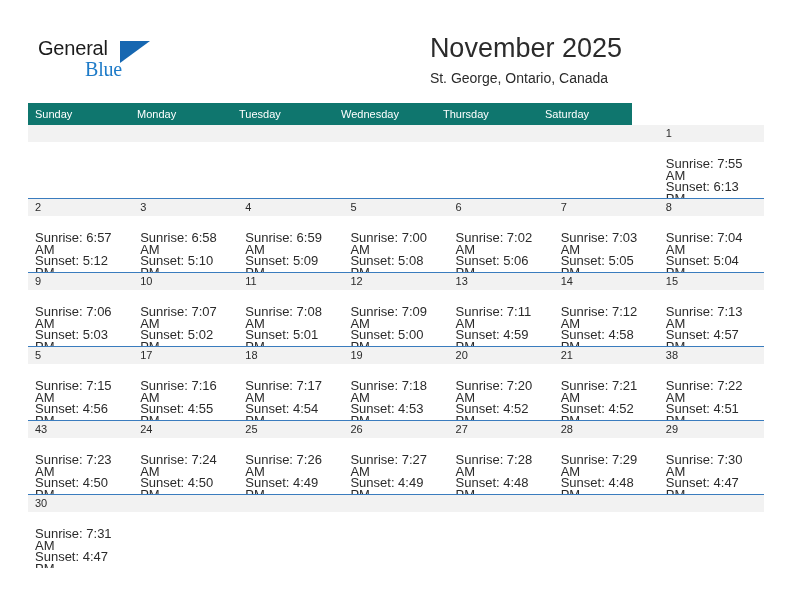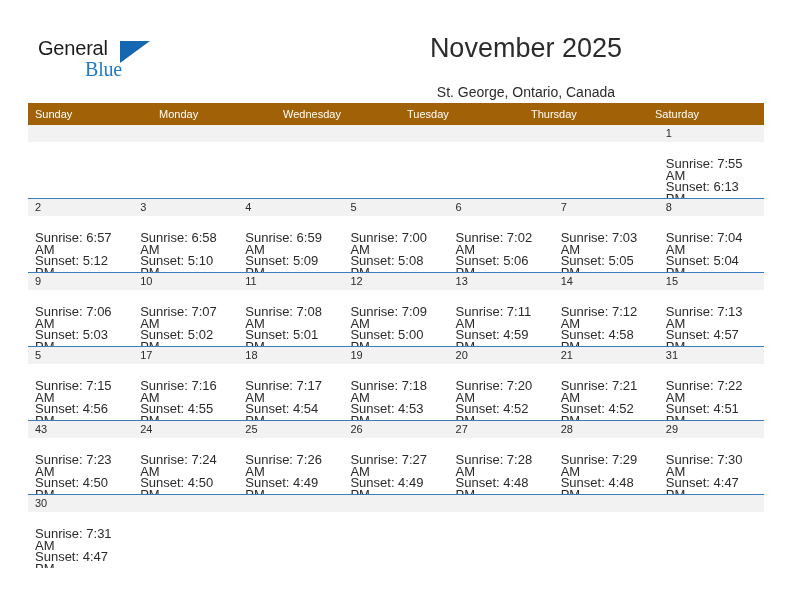--- a/index.html
+++ b/index.html
@@ -66,50 +66,50 @@
     width: 0;
     height: 0;
     border-left: 30px solid #1667b1;
     border-bottom: 22px solid transparent;
   }
 
   .title-block {
     position: absolute;
     right: 34px;
     top: 32px;
-    text-align: center;
+    text-align: left;
   }
   .cal-title {
     font-size: 27px;
     line-height: 32px;
     color: #2b2b2b;
     font-weight: normal;
     white-space: nowrap;
   }
   .cal-subtitle {
-    margin-top: 20px;
+    margin-top: 6px;
     font-size: 14px;
     line-height: 17px;
     color: #2b2b2b;
     white-space: nowrap;
   }
 
   
   .calendar {
     position: absolute;
     left: 28px;
     top: 103px;
     width: 736px;
   }
 
   .dow-row {
     display: flex;
-    width: 736px;
+    width: 604px;
     height: 22px;
-    background: #a16207;
+    background: #0f766e;
     gap: 8px;
   }
   .dow-cell {
     flex: 1 1 0;
     box-sizing: border-box;
     padding-left: 7px;
     font-size: 11px;
     line-height: 22px;
     color: #ffffff;
     white-space: nowrap;
@@ -187,22 +187,22 @@
       <div class="cal-title">November 2025</div>
       <div class="cal-subtitle">St. George, Ontario, Canada</div>
     </div>
 
   </div>
 
   <div class="calendar">
     <div class="dow-row" id="dow-row">
         <div class="dow-cell">Sunday</div>
         <div class="dow-cell">Monday</div>
+        <div class="dow-cell">Tuesday</div>
         <div class="dow-cell">Wednesday</div>
-        <div class="dow-cell">Tuesday</div>
         <div class="dow-cell">Thursday</div>
         <div class="dow-cell">Saturday</div>
       </div>
     <div id="weeks-container">
         <div class="week-row">
           <div class="daynum-band"></div>
           <div class="cells">
             <div class="day-cell empty">
               <div class="day-num"></div>
               <div class="day-info"></div>
@@ -383,21 +383,21 @@
 and 32 minutes.</div>
             </div>
             <div class="day-cell">
               <div class="day-num">21</div>
               <div class="day-info">Sunrise: 7:21 AM
 Sunset: 4:52 PM
 Daylight: 9 hours
 and 30 minutes.</div>
             </div>
             <div class="day-cell">
-              <div class="day-num">31</div>
+              <div class="day-num">38</div>
               <div class="day-info">Sunrise: 7:22 AM
 Sunset: 4:51 PM
 Daylight: 9 hours
 and 28 minutes.</div>
             </div>
           </div>
         </div>
         <div class="week-row">
           <div class="daynum-band"></div>
           <div class="cells">

